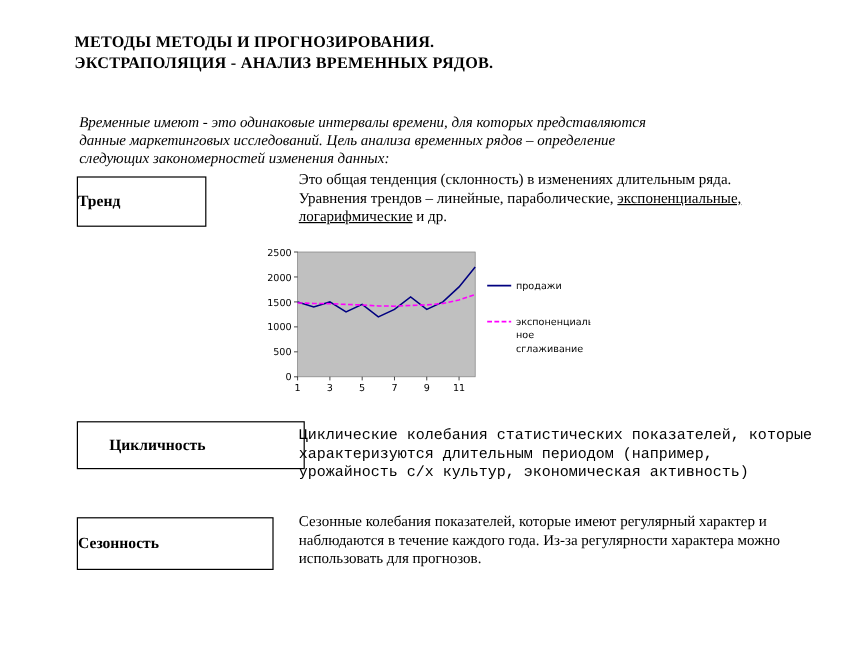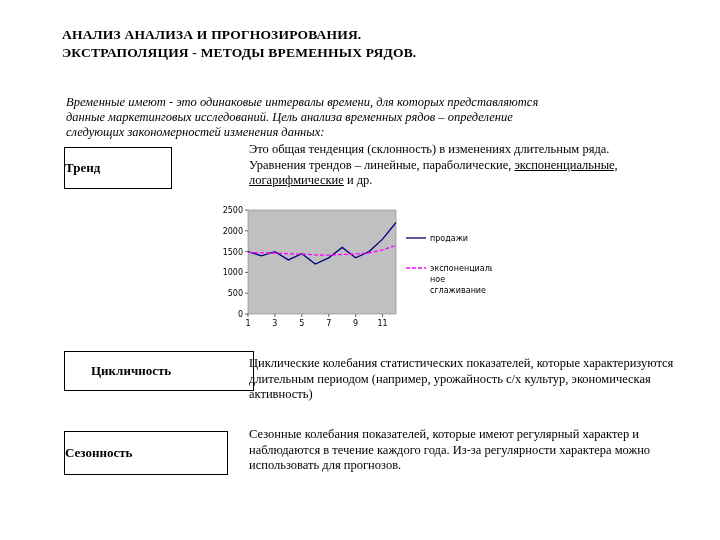--- a/index.html
+++ b/index.html
@@ -20,35 +20,35 @@
     display:flex;align-items:center;justify-content:flex-start;
     font-weight:bold;font-size:13px;
   }
   #box-trend{left:64px;top:147px;width:106px;height:40px;}
   #box-cycle{left:64px;top:351px;width:162px;height:38px;padding-left:26px;}
   #box-season{left:64px;top:431px;width:162px;height:42px;}
   .desc{
     position:absolute;width:420px;font-size:12.5px;line-height:15.5px;margin:0;
   }
   #desc-trend{left:249px;top:142px;}
-  #desc-cycle{left:249px;top:356px;width:430px;}
+  #desc-cycle{left:249px;top:356px;width:430px;font-family:Liberation Mono, monospace;}
   #desc-season{left:249px;top:427px;}
   .u{text-decoration:underline;}
   .chart{
     position:absolute;left:212px;top:204px;width:280px;height:132px;
   }
 </style>
 </head>
 <body>
 
 <div class="slide">
 
   <div class="title">
-    <div>АНАЛИЗ АНАЛИЗА И ПРОГНОЗИРОВАНИЯ.</div>
-    <div>ЭКСТРАПОЛЯЦИЯ - МЕТОДЫ ВРЕМЕННЫХ РЯДОВ.</div>
+    <div>МЕТОДЫ МЕТОДЫ И ПРОГНОЗИРОВАНИЯ.</div>
+    <div>ЭКСТРАПОЛЯЦИЯ - АНАЛИЗ ВРЕМЕННЫХ РЯДОВ.</div>
   </div>
 
   <p class="intro">Временные имеют - это одинаковые интервалы времени, для которых представляются данные маркетинговых исследований. Цель анализа временных рядов – определение следующих закономерностей изменения данных:</p>
 
   <div class="label-box" id="box-trend">
     <span>Тренд</span>
   </div>
   <p class="desc" id="desc-trend"><span>Это общая тенденция (склонность) в изменениях длительным ряда. Уравнения трендов – линейные, параболические, </span><span class="u">экспоненциальные, логарифмические</span><span> и др.</span></p>
 
   <div class="chart">

